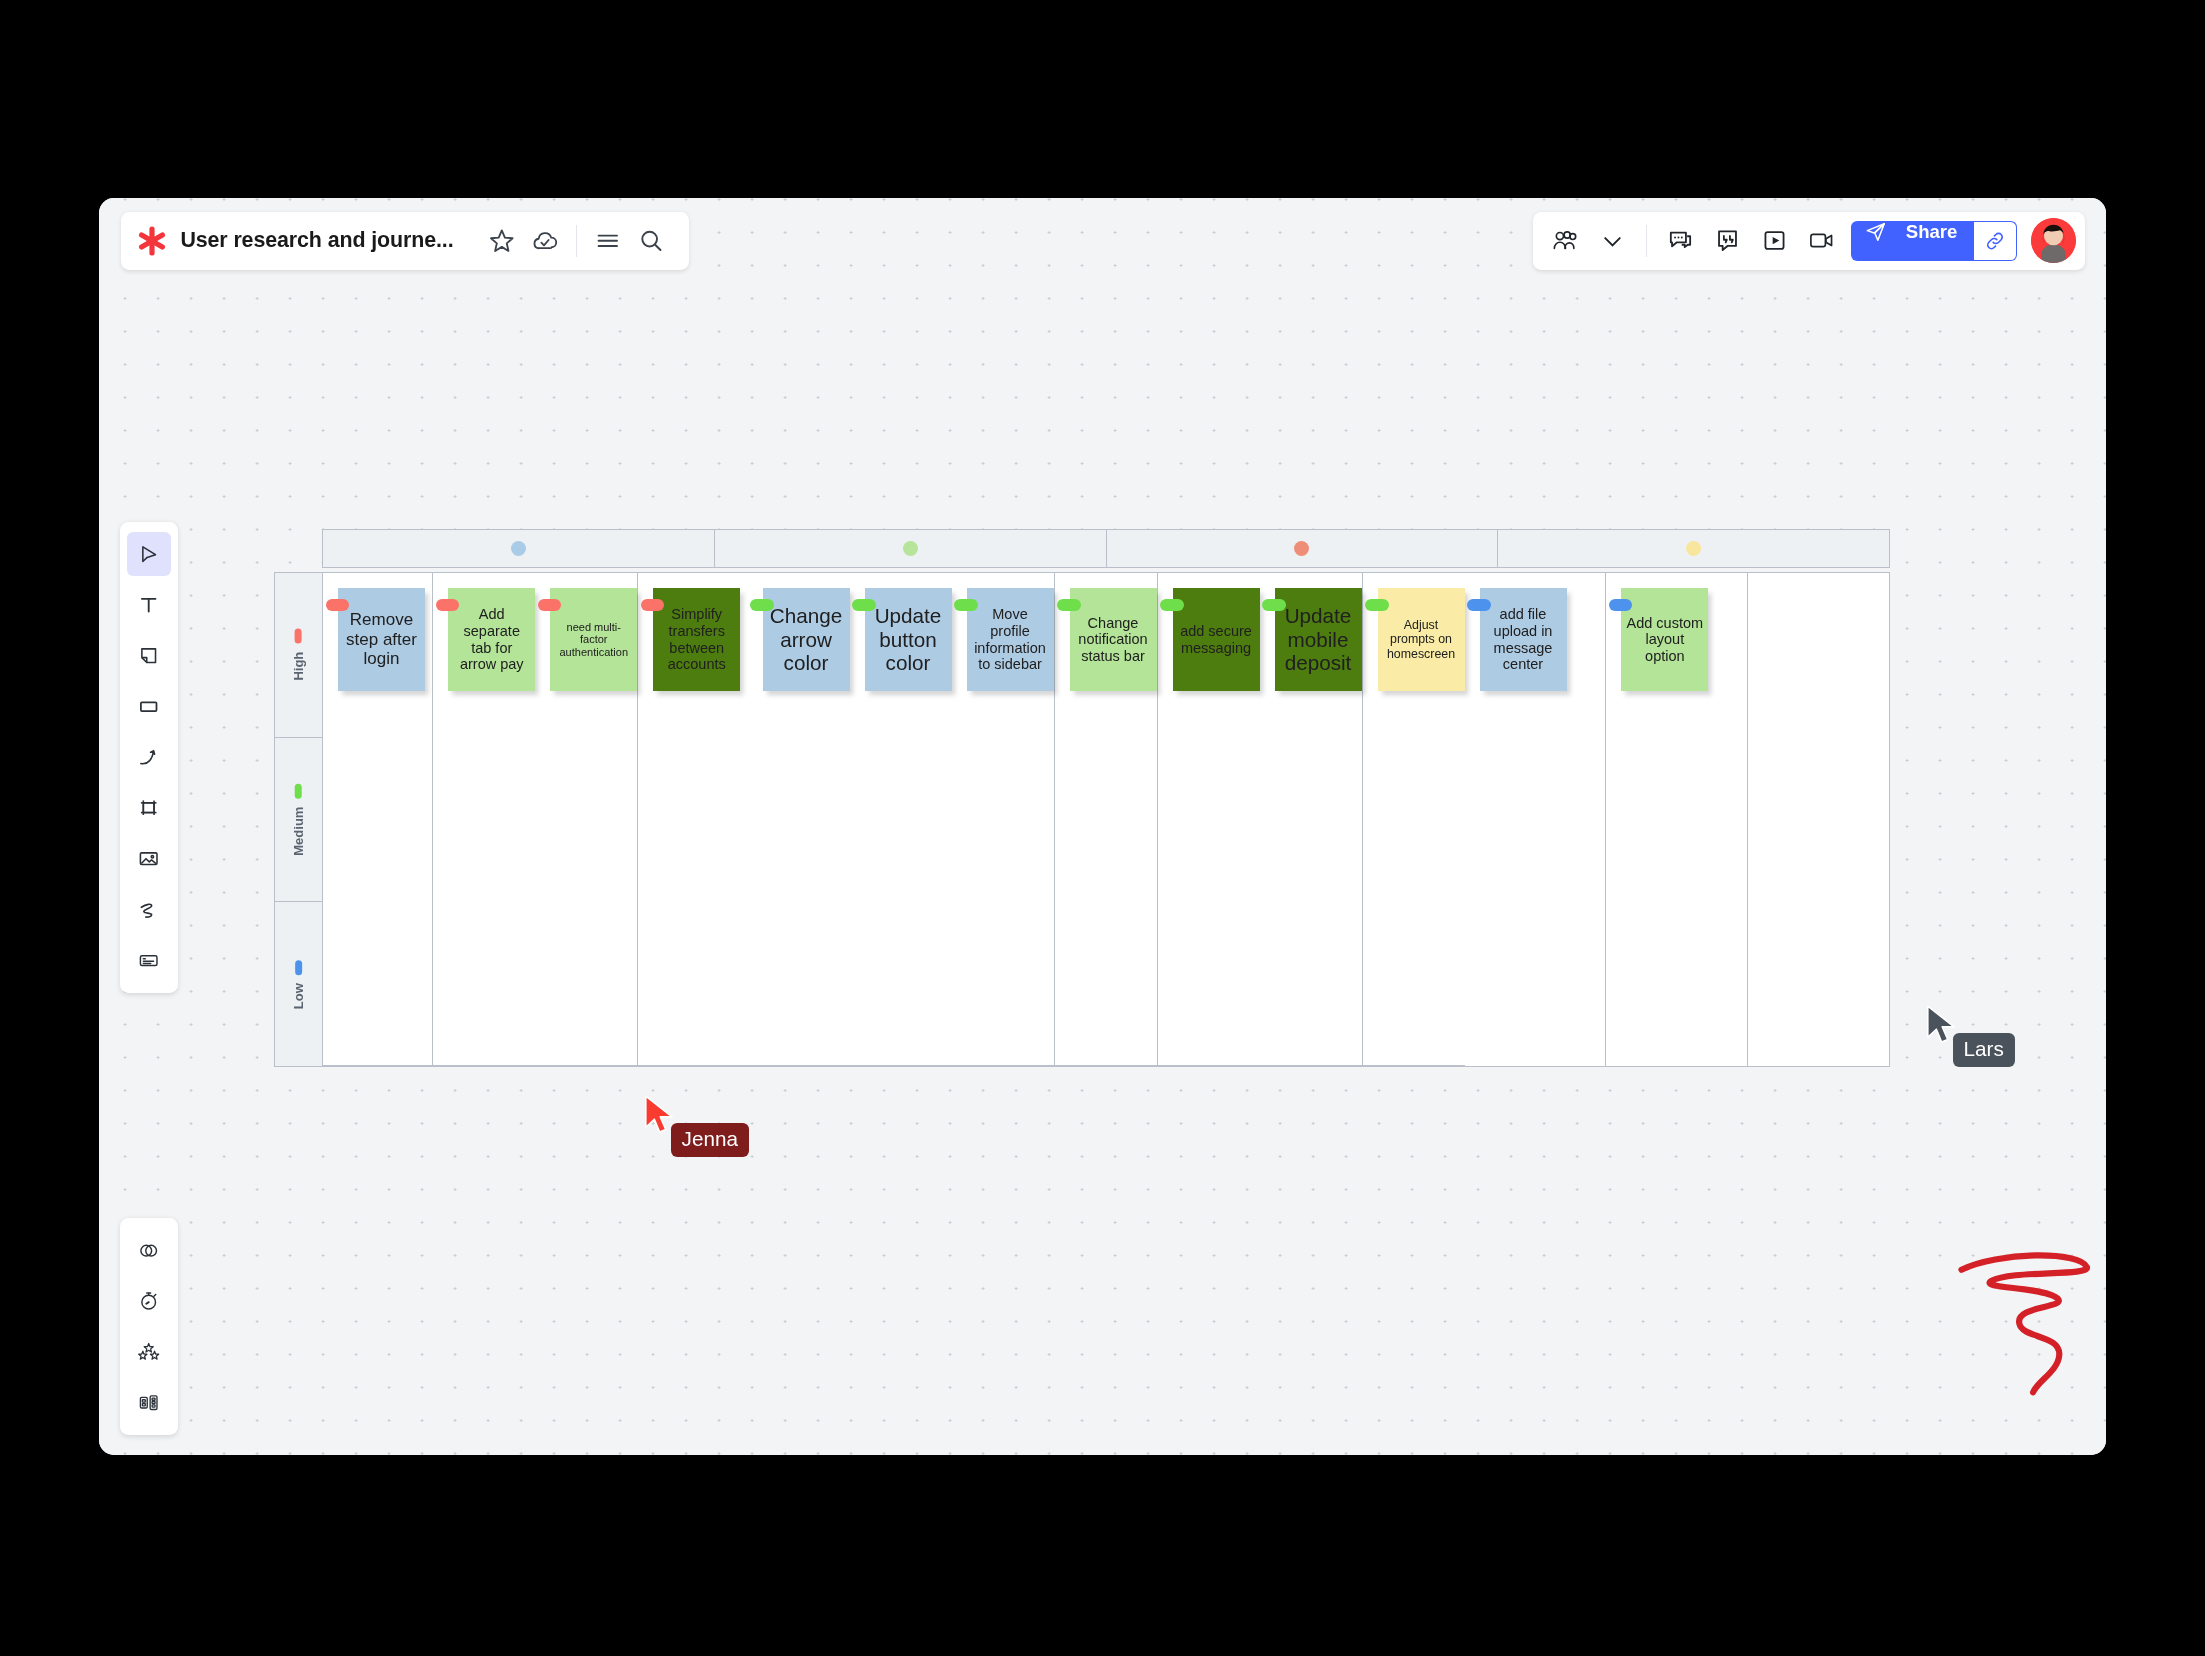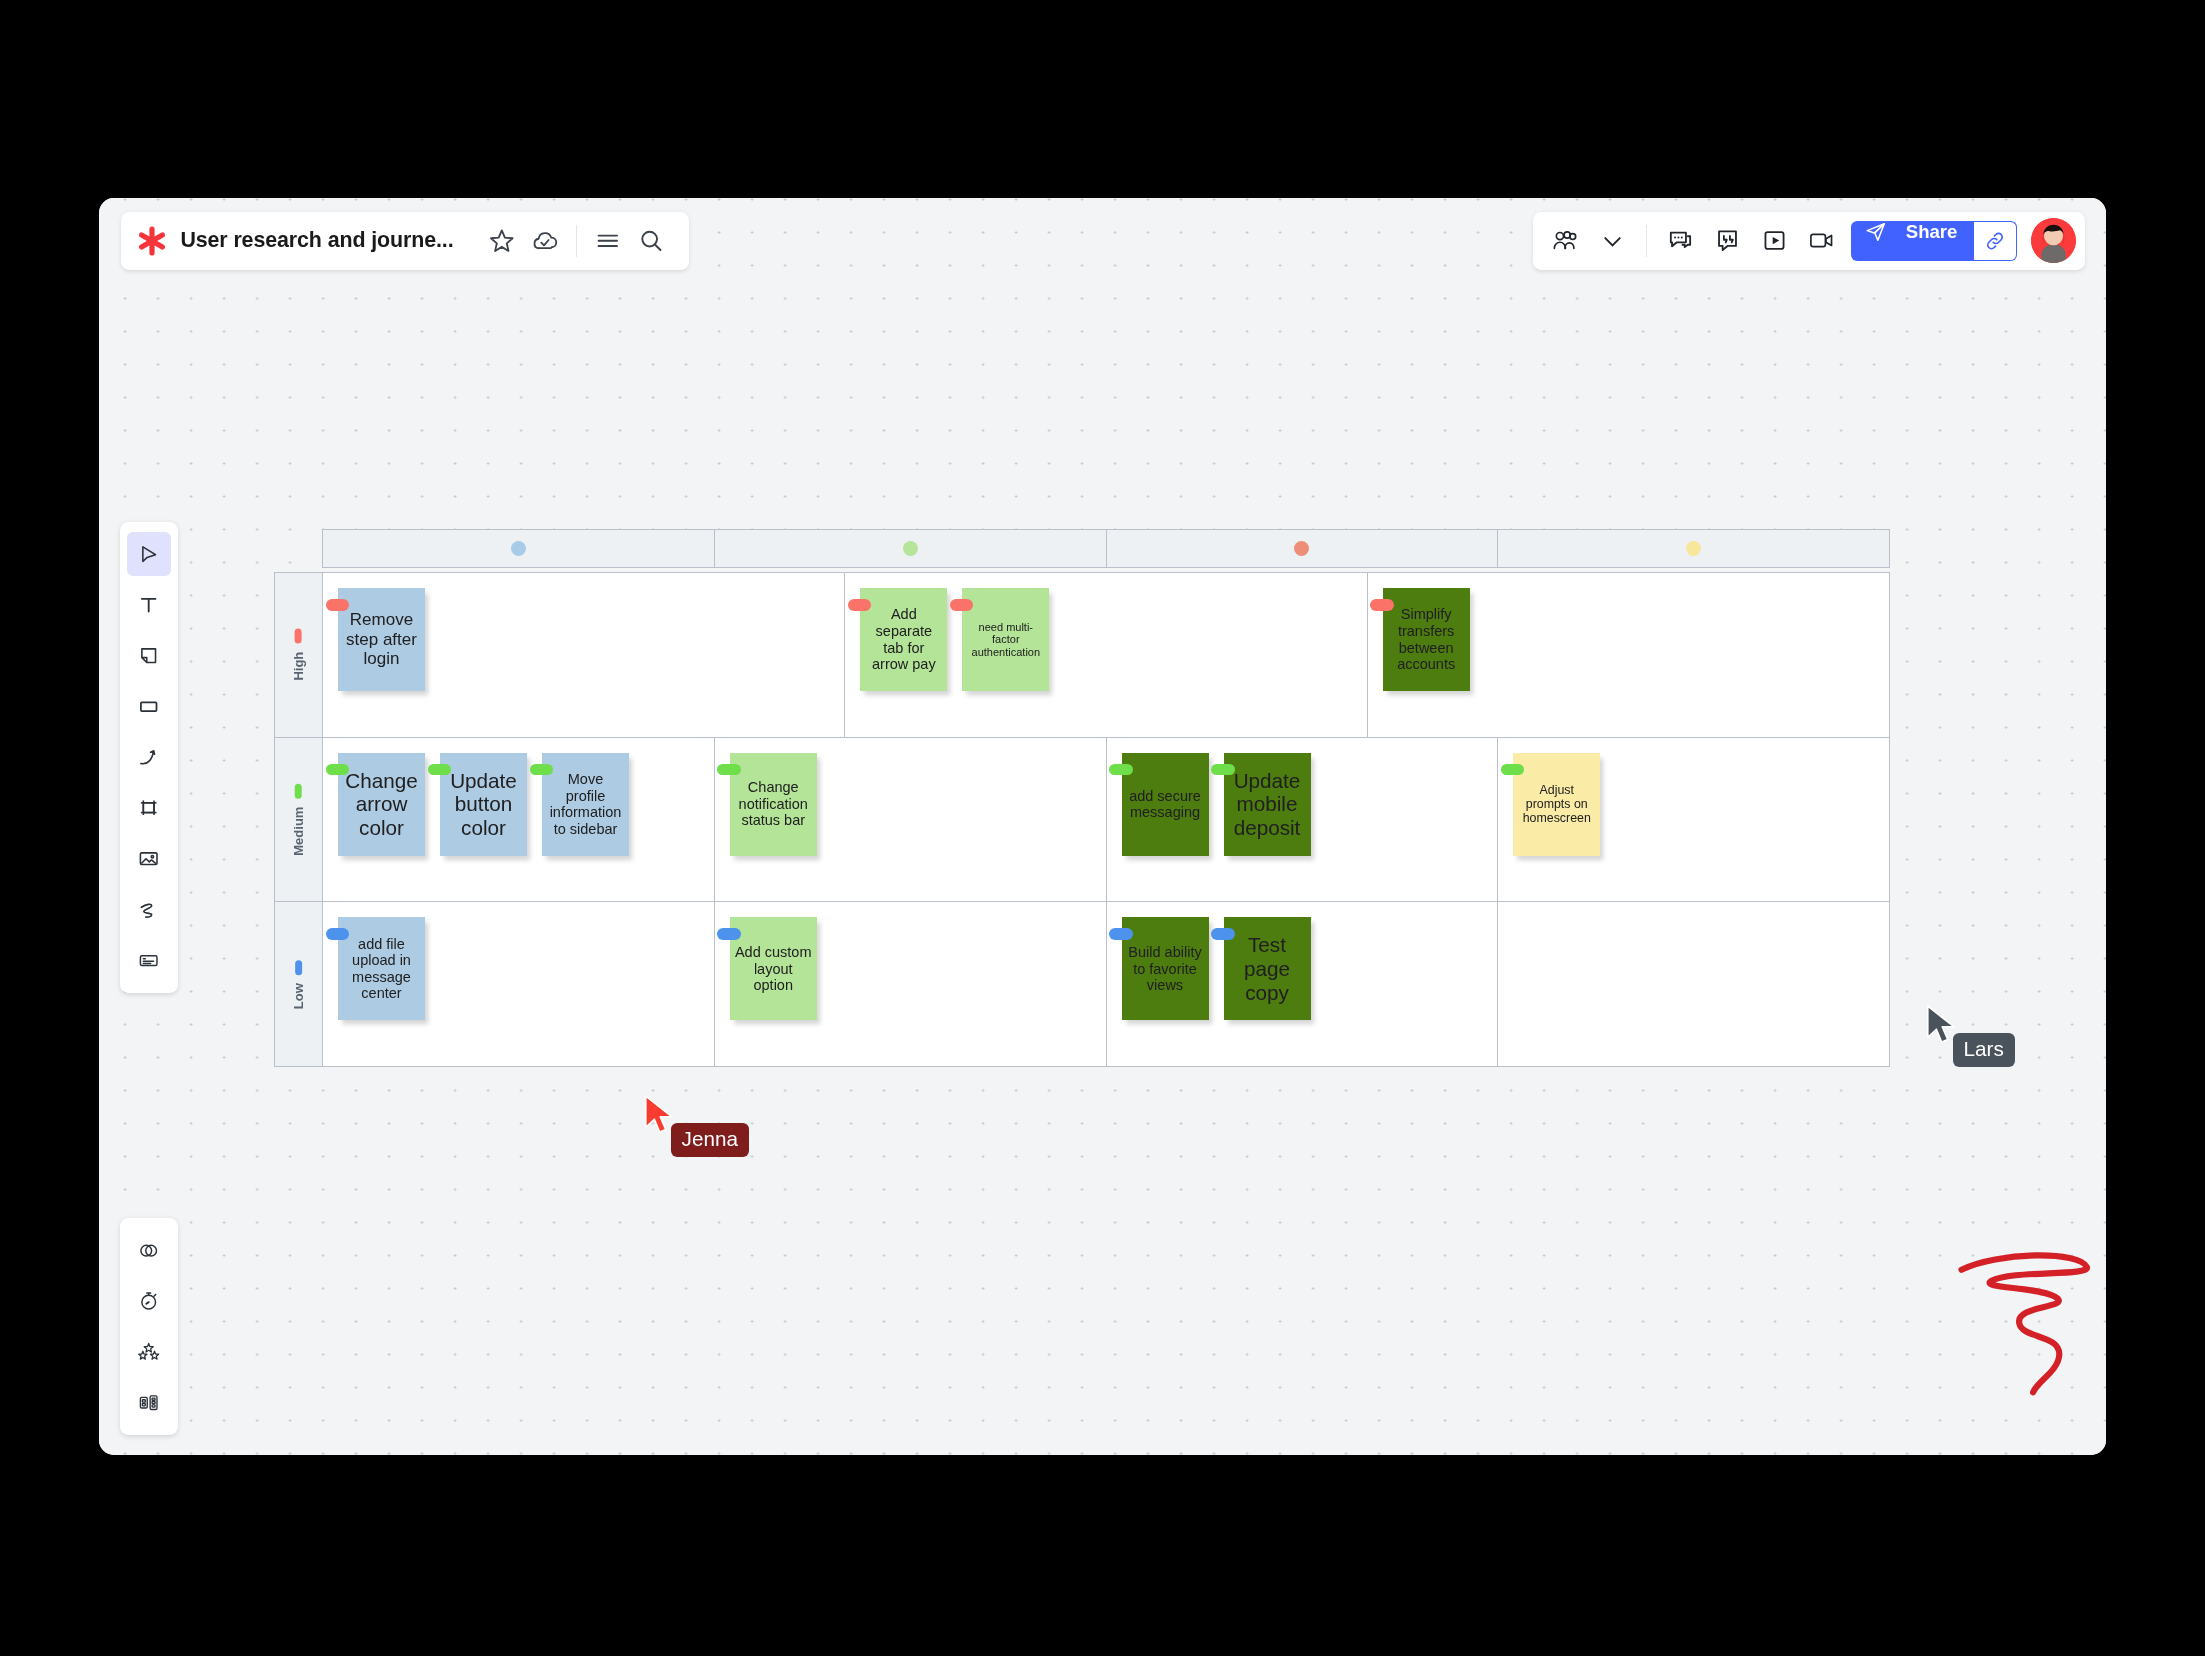--- a/index.html
+++ b/index.html
@@ -128,21 +128,21 @@
   }
   .rowlabel:last-child { border-bottom: none; }
   .rl-inner {
     transform: rotate(-90deg);
     display: flex; align-items: center; gap: 8.3px;
     white-space: nowrap;
   }
   .rl-text { font-size: 13px; font-weight: bold; color: #5a6470; }
   .rl-tag { width: 15px; height: 7.6px; border-radius: 4.1px; }
 
-  #cells { flex: 1; display: flex; flex-direction: column; }
+  #cells { flex: 1; display: flex; flex-direction: row; }
   .grid-row { flex: 1; display: flex; border-bottom: 1.4px solid #b9c0c9; }
   .grid-row:last-child { border-bottom: none; }
   .cell {
     flex: 1; border-right: 1.4px solid #b9c0c9;
     position: relative;
     display: flex; align-items: flex-start;
     padding: 15px 0 0 15px;
     gap: 15px;
   }
   .cell:last-child { border-right: none; }
@@ -479,30 +479,20 @@
                 <div class="tag t-blue"></div>
                 <span class="fs-md">add file upload in message center</span>
               </div>
             </div>
             <div class="cell">
               <div class="note n-green">
                 <div class="tag t-blue"></div>
                 <span class="fs-md">Add custom layout option</span>
               </div>
             </div>
-            <div class="cell">
-              <div class="note n-salmon">
-                <div class="tag t-blue"></div>
-                <span class="fs-md">Build ability to favorite views</span>
-              </div>
-              <div class="note n-salmon">
-                <div class="tag t-blue"></div>
-                <span class="fs-xl">Test page copy</span>
-              </div>
-            </div>
             <div class="cell"></div>
           </div>
       </div>
     </div>
 
     <svg id="scribble" width="179" height="159" viewBox="0 0 260 230" fill="none">
       <path d="M8 34 C 60 8, 180 6, 190 30 C 196 44, 80 34, 52 50 C 30 62, 130 58, 148 76 C 160 90, 86 86, 92 112 C 96 134, 152 128, 150 158 C 148 182, 118 196, 112 212" stroke="#d42128" stroke-width="9" stroke-linecap="round" stroke-linejoin="round"></path>
     </svg>
   </div>
 

